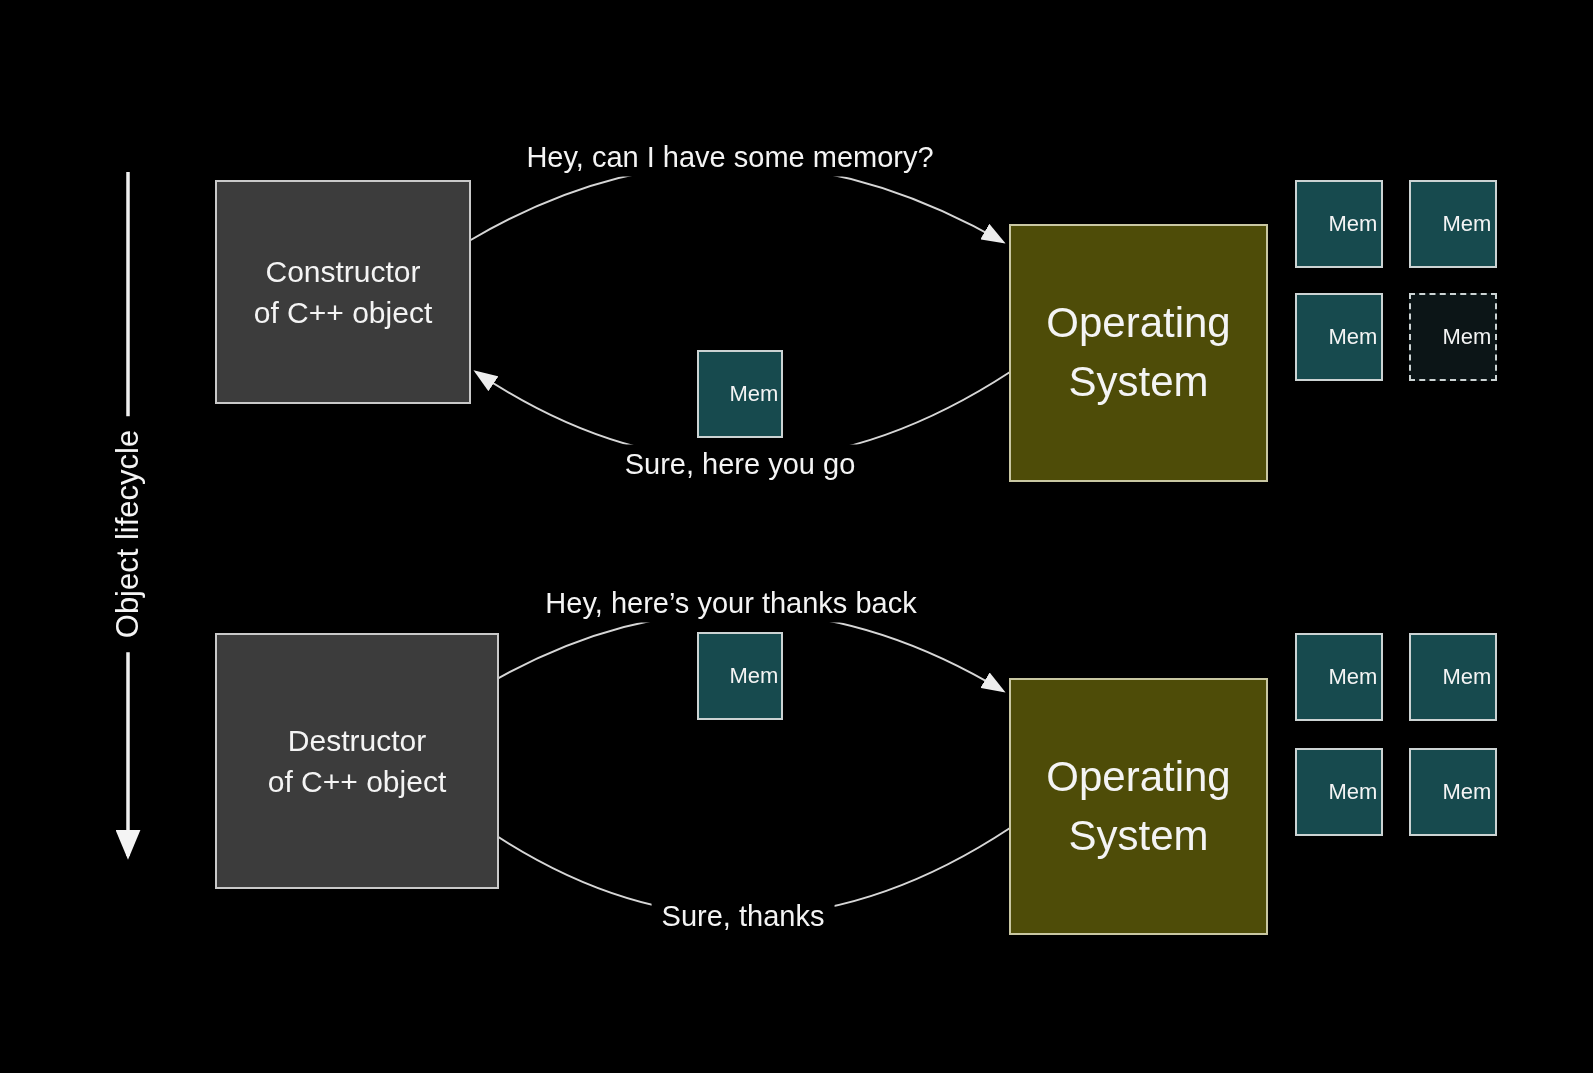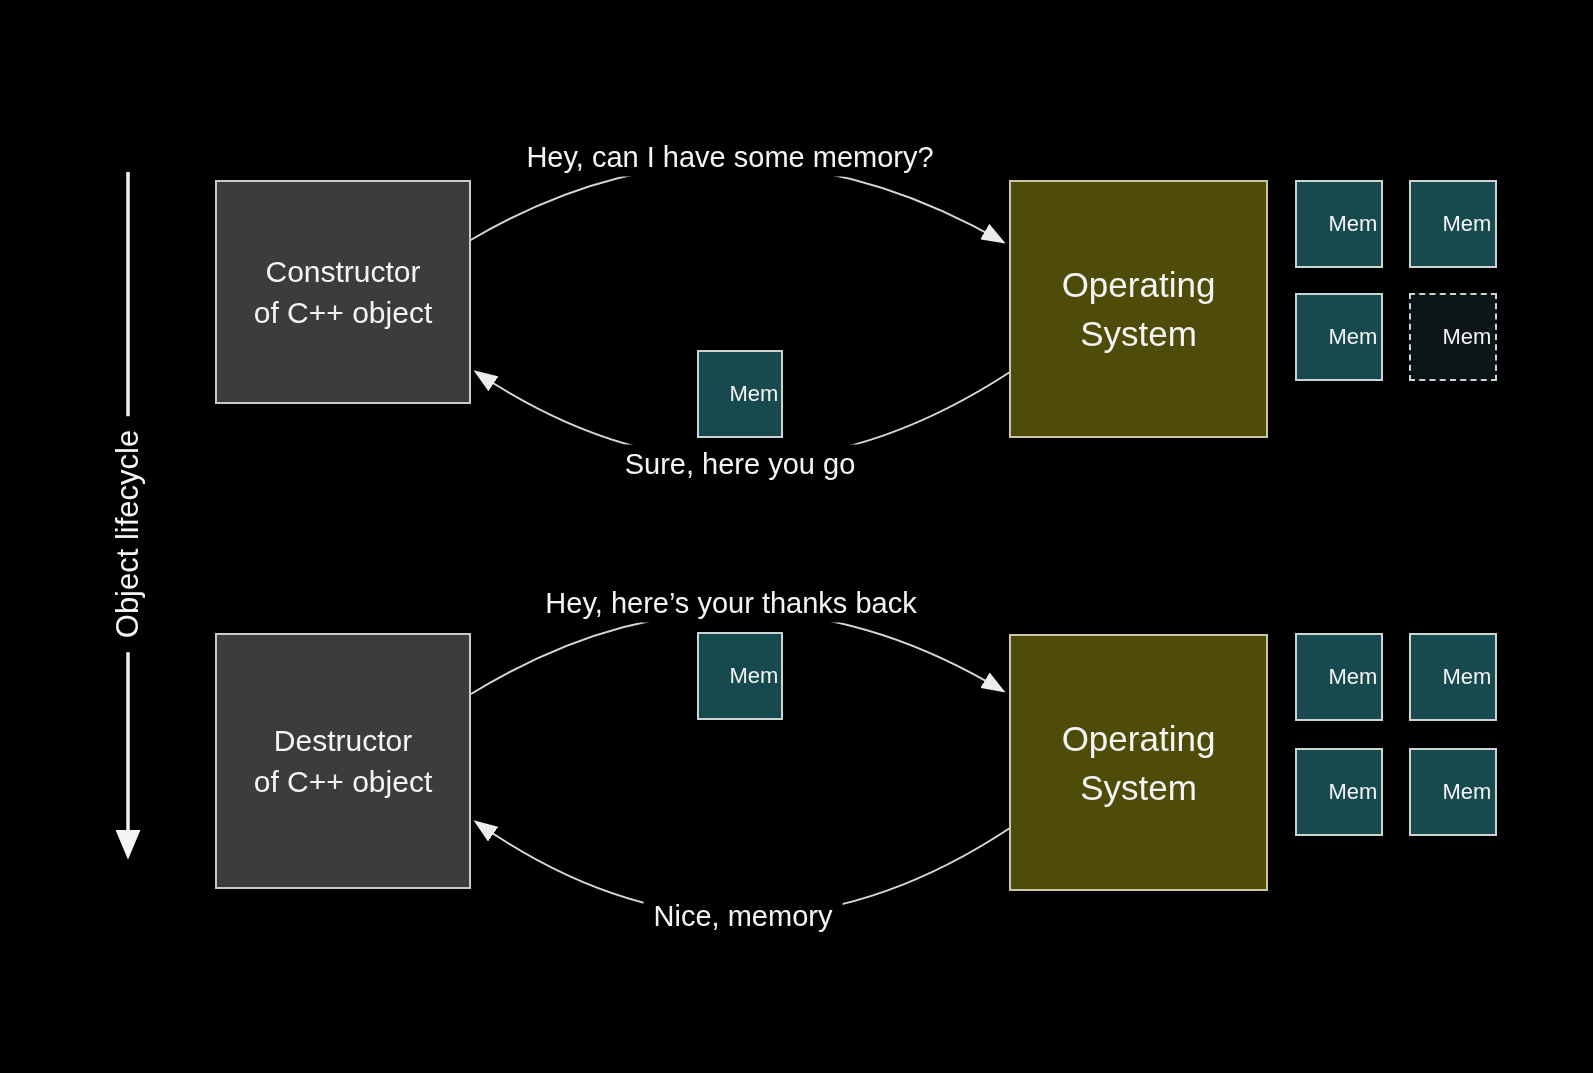--- a/index.html
+++ b/index.html
@@ -12,24 +12,24 @@
     overflow:hidden;
   }
   #connectors{position:absolute;left:0;top:0;z-index:1;}
 
   .box{position:absolute;box-sizing:border-box;display:flex;flex-direction:column;
        align-items:center;justify-content:center;text-align:center;z-index:2;}
 
   .actor-box{background:var(--actor_box,#3c3c3c);border:2px solid var(--actor_border,#c9c9c9);
              font-size:30px;line-height:1.38;}
   .actor-constructor{left:215px;top:180px;width:256px;height:224px;}
-  .actor-destructor{left:215px;top:633px;width:256px;height:256px;}
+  .actor-destructor{left:215px;top:633px;width:284px;height:256px;}
 
   .os-box{background:var(--os_box,#4e4c08);border:2px solid var(--os_border,#c9c7a2);
-          font-size:35px;line-height:1.4;}
+          font-size:42px;line-height:1.4;margin-top:44px;}
   .os-top{left:1009px;top:180px;width:259px;height:258px;}
   .os-bottom{left:1009px;top:634px;width:259px;height:257px;}
 
   .mem{position:absolute;box-sizing:border-box;width:88px;height:88px;
        background:var(--mem_box,#174a4e);border:2px solid var(--mem_border,#ccd3d3);
        display:flex;align-items:center;justify-content:center;
        font-size:22px;z-index:2;padding-left:28px;}
   .mem.state-empty{background:var(--mem_empty_box,#0c1517);border-style:dashed;}
   .mem-transfer{width:86px;height:88px;}
 
@@ -105,21 +105,21 @@
       <div>Destructor</div>
       <div>of C++ object</div>
     </div>
 
     <div class="box os-box os-bottom">
       <div>Operating</div>
       <div>System</div>
     </div>
 
     <div class="msg-label label-req-2">Hey, here’s your thanks back</div>
-    <div class="msg-label label-res-2">Nice, memory</div>
+    <div class="msg-label label-res-2">Sure, thanks</div>
 
     <div class="mem mem-transfer s2-transfer">Mem</div>
 
     <div class="mem s2-slot-0 state-filled">Mem</div>
     <div class="mem s2-slot-1 state-filled">Mem</div>
     <div class="mem s2-slot-2 state-filled">Mem</div>
     <div class="mem s2-slot-3 state-filled">Mem</div>
   </div>
 
 </div>

